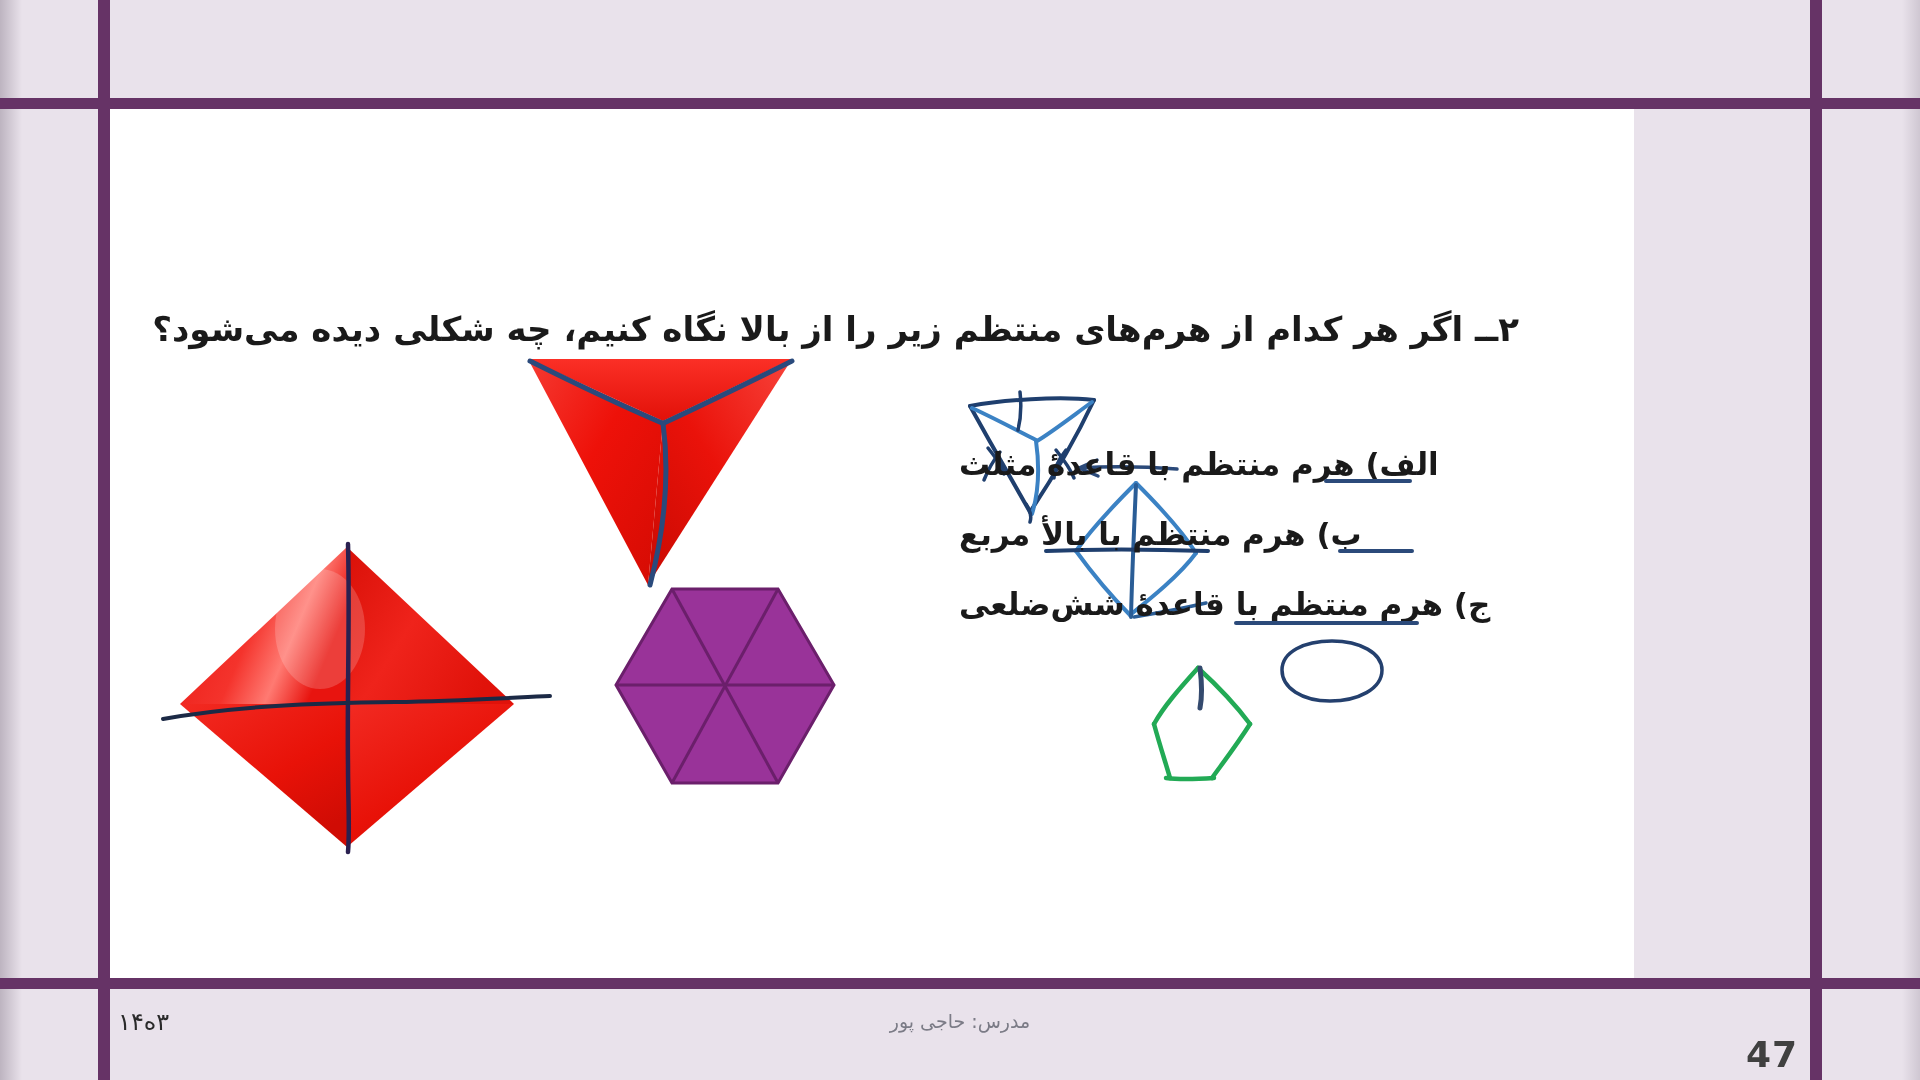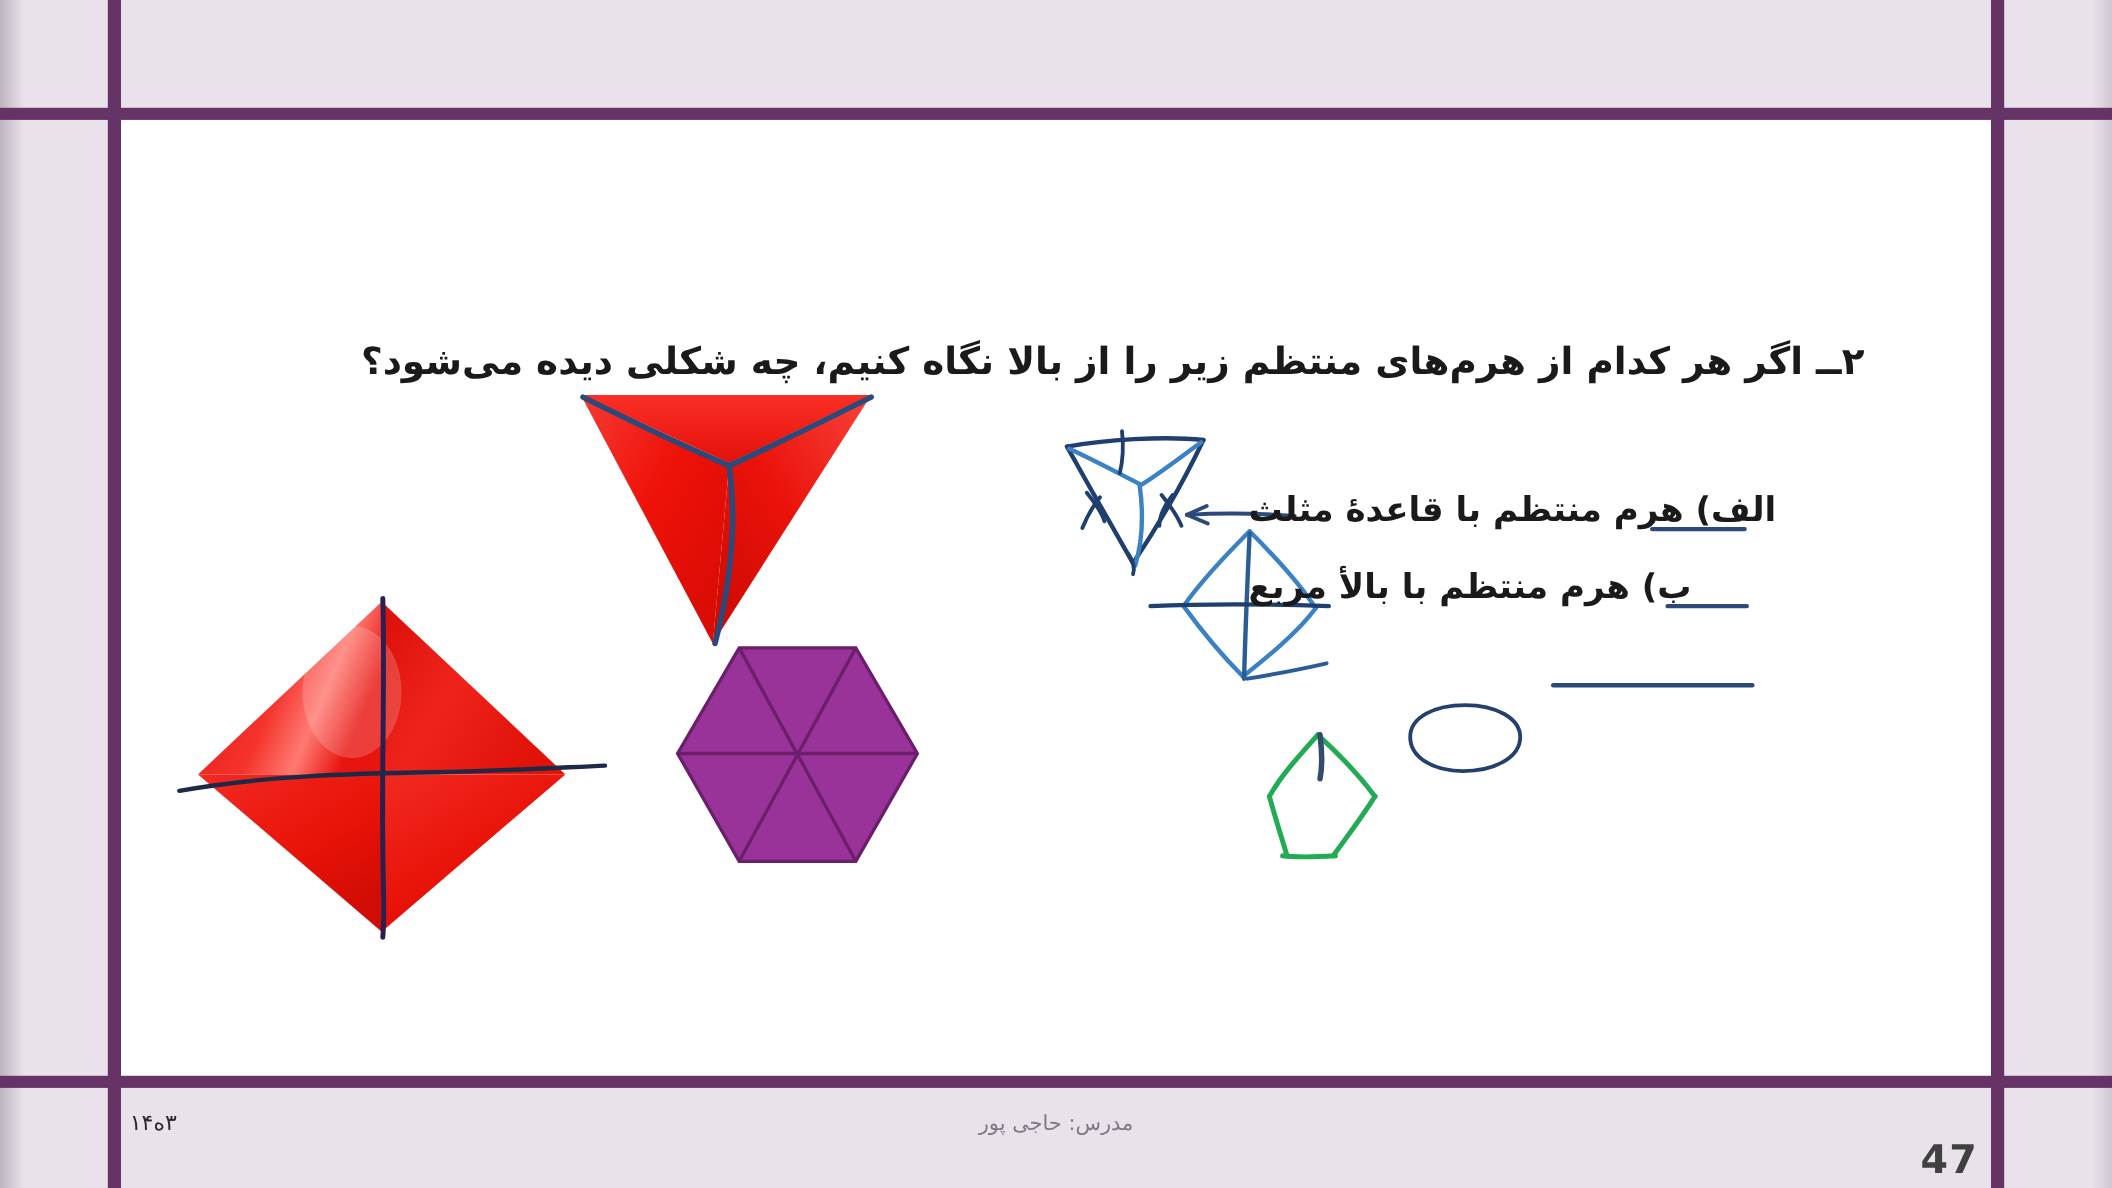--- a/index.html
+++ b/index.html
@@ -29,21 +29,21 @@
   .edge-shade-left { position:absolute; left:0; top:0; width:22px; height:1080px;
                      background: linear-gradient(to right,#bdb4c0,#e9e2eb); z-index:4; }
   .edge-shade-right{ position:absolute; right:0; top:0; width:18px; height:1080px;
                      background: linear-gradient(to left,#cfc7d2,#e9e2eb); z-index:4; }
 
   
   .slide {
     position: absolute;
     left: 110px;
     top: 109px;
-    width: 1700px;
+    width: 1524px;
     height: 869px;
     background: #ffffff;
     z-index: 3;
     overflow: hidden;
   }
 
   
   .question {
     position: absolute;
     right: 115px;
@@ -87,21 +87,21 @@
   .figures { position: absolute; left: 0; top: 0; width: 1700px; height: 869px; }
 
   svg { display: block; }
   .fig { position: absolute; }
 
   
   .footer-left {
     position: absolute;
     left: 118px;
     top: 1008px;
-    font-size: 20px;
+    font-size: 24px;
     color: #2a2a2a;
     direction: rtl;
     z-index: 6;
   }
   .footer-center {
     position: absolute;
     left: 0;
     top: 1010px;
     width: 1920px;
     text-align: center;
@@ -287,20 +287,21 @@
       <span>الف) هرم منتظم با قاعدهٔ مثلث</span>
       <span class="opt-underline" style="right:107px; top:50px; width:88px;"></span>
     </div>
 
     <div class="option-row">
       <span>ب) هرم منتظم با بالأ مربع</span>
       <span class="opt-underline" style="right:105px; top:50px; width:76px;"></span>
     </div>
 
     <div class="option-row">
+      <span>ج) هرم منتظم با قاعدهٔ شش‌ضلعی</span>
       <span class="opt-underline" style="right:100px; top:52px; width:185px;"></span>
     </div>
 
   </div>
 
 </div>
 
 <div class="footer-left">۳ه۱۴</div>
 
 <div class="footer-center">مدرس: حاجی پور</div>

